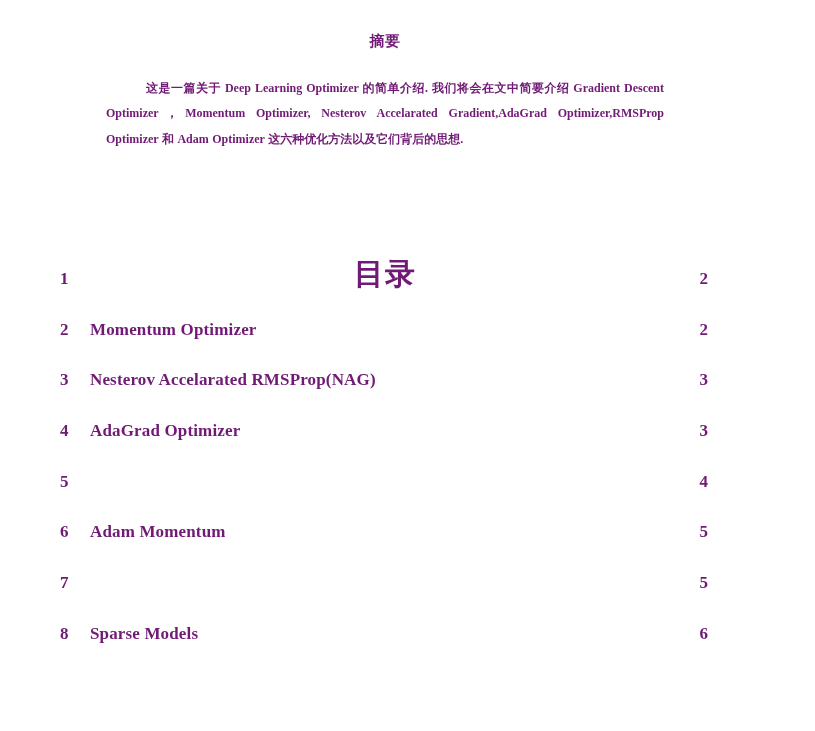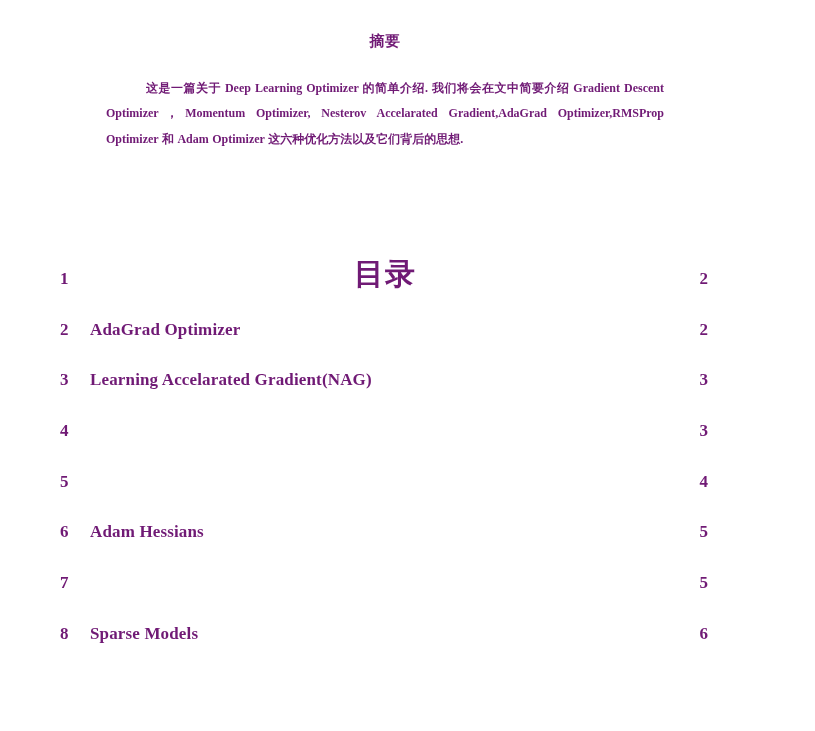--- a/index.html
+++ b/index.html
@@ -106,43 +106,44 @@
 
   <div class="toc">
 
     <div class="toc-entry">
       <span class="toc-num">1</span>
       <span class="toc-page">2</span>
     </div>
 
     <div class="toc-entry">
       <span class="toc-num">2</span>
-      <span class="toc-label">AdaGrad Optimizer</span>
+      <span class="toc-label">Momentum Optimizer</span>
       <span class="toc-page">2</span>
     </div>
 
     <div class="toc-entry">
       <span class="toc-num">3</span>
-      <span class="toc-label">Learning Accelarated Gradient(NAG)</span>
+      <span class="toc-label">Nesterov Accelarated RMSProp(NAG)</span>
       <span class="toc-page">3</span>
     </div>
 
     <div class="toc-entry">
       <span class="toc-num">4</span>
+      <span class="toc-label">AdaGrad Optimizer</span>
       <span class="toc-page">3</span>
     </div>
 
     <div class="toc-entry">
       <span class="toc-num">5</span>
       <span class="toc-page">4</span>
     </div>
 
     <div class="toc-entry">
       <span class="toc-num">6</span>
-      <span class="toc-label">Adam Hessians</span>
+      <span class="toc-label">Adam Momentum</span>
       <span class="toc-page">5</span>
     </div>
 
     <div class="toc-entry">
       <span class="toc-num">7</span>
       <span class="toc-page">5</span>
     </div>
 
     <div class="toc-entry">
       <span class="toc-num">8</span>

